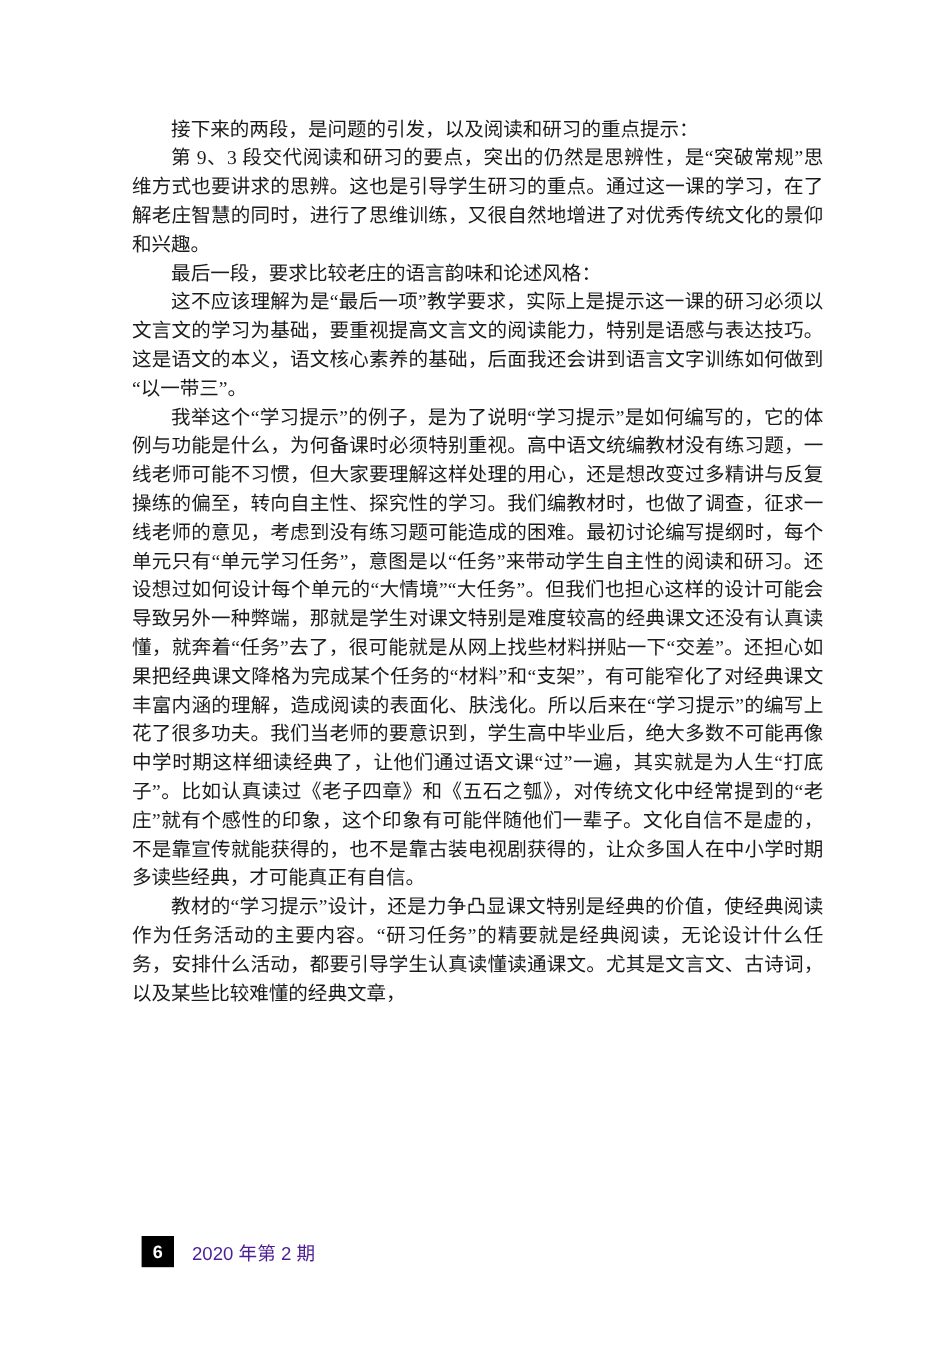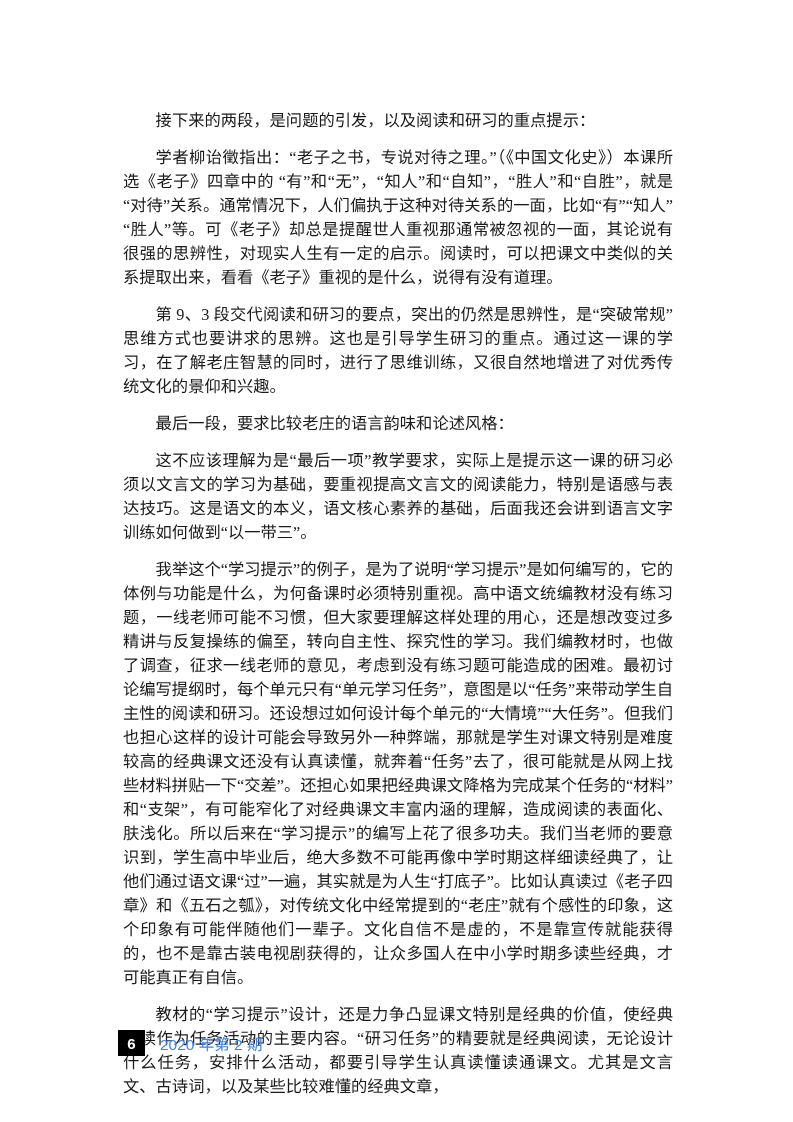--- a/index.html
+++ b/index.html
@@ -19,21 +19,21 @@
     position: absolute;
     left: 110px;
     top: 96px;
     width: 576px;
     font-size: 16.3px;
     line-height: 24px;
     color: #1a1a1a;
     text-align: justify;
   }
   .article-body p {
-    margin: 13px;
+    margin: 0;
     padding: 0;
     text-indent: 2em;
   }
   .page-footer {
     position: absolute;
     left: 118px;
     top: 1030px;
     display: flex;
     align-items: center;
     font-family: "Liberation Sans", "DejaVu Sans", sans-serif;
@@ -45,31 +45,30 @@
     color: #ffffff;
     display: flex;
     align-items: center;
     justify-content: center;
     font-size: 15px;
     font-weight: bold;
   }
   .issue-label {
     margin-left: 15px;
     font-size: 15.5px;
-    color: #3b82f6;
+    color: #4c1d95;
   }
 </style>
 </head>
 <body>
 
 <div class="page">
 
   <div class="article-body">
     <p>接下来的两段，是问题的引发，以及阅读和研习的重点提示：</p>
-    <p>学者柳诒徵指出：“老子之书，专说对待之理。”（《中国文化史》）本课所选《老子》四章中的 “有”和“无”，“知人”和“自知”，“胜人”和“自胜”，就是“对待”关系。通常情况下，人们偏执于这种对待关系的一面，比如“有”“知人”“胜人”等。可《老子》却总是提醒世人重视那通常被忽视的一面，其论说有很强的思辨性，对现实人生有一定的启示。阅读时，可以把课文中类似的关系提取出来，看看《老子》重视的是什么，说得有没有道理。</p>
     <p>第 9、3 段交代阅读和研习的要点，突出的仍然是思辨性，是“突破常规”思维方式也要讲求的思辨。这也是引导学生研习的重点。通过这一课的学习，在了解老庄智慧的同时，进行了思维训练，又很自然地增进了对优秀传统文化的景仰和兴趣。</p>
     <p>最后一段，要求比较老庄的语言韵味和论述风格：</p>
     <p>这不应该理解为是“最后一项”教学要求，实际上是提示这一课的研习必须以文言文的学习为基础，要重视提高文言文的阅读能力，特别是语感与表达技巧。这是语文的本义，语文核心素养的基础，后面我还会讲到语言文字训练如何做到“以一带三”。</p>
     <p>我举这个“学习提示”的例子，是为了说明“学习提示”是如何编写的，它的体例与功能是什么，为何备课时必须特别重视。高中语文统编教材没有练习题，一线老师可能不习惯，但大家要理解这样处理的用心，还是想改变过多精讲与反复操练的偏至，转向自主性、探究性的学习。我们编教材时，也做了调查，征求一线老师的意见，考虑到没有练习题可能造成的困难。最初讨论编写提纲时，每个单元只有“单元学习任务”，意图是以“任务”来带动学生自主性的阅读和研习。还设想过如何设计每个单元的“大情境”“大任务”。但我们也担心这样的设计可能会导致另外一种弊端，那就是学生对课文特别是难度较高的经典课文还没有认真读懂，就奔着“任务”去了，很可能就是从网上找些材料拼贴一下“交差”。还担心如果把经典课文降格为完成某个任务的“材料”和“支架”，有可能窄化了对经典课文丰富内涵的理解，造成阅读的表面化、肤浅化。所以后来在“学习提示”的编写上花了很多功夫。我们当老师的要意识到，学生高中毕业后，绝大多数不可能再像中学时期这样细读经典了，让他们通过语文课“过”一遍，其实就是为人生“打底子”。比如认真读过《老子四章》和《五石之瓠》，对传统文化中经常提到的“老庄”就有个感性的印象，这个印象有可能伴随他们一辈子。文化自信不是虚的，不是靠宣传就能获得的，也不是靠古装电视剧获得的，让众多国人在中小学时期多读些经典，才可能真正有自信。</p>
     <p>教材的“学习提示”设计，还是力争凸显课文特别是经典的价值，使经典阅读作为任务活动的主要内容。“研习任务”的精要就是经典阅读，无论设计什么任务，安排什么活动，都要引导学生认真读懂读通课文。尤其是文言文、古诗词，以及某些比较难懂的经典文章，</p>
   </div>
 
   <div class="page-footer">
     <div class="page-number-badge">6</div>
     <div class="issue-label">2020 年第 2 期</div>

